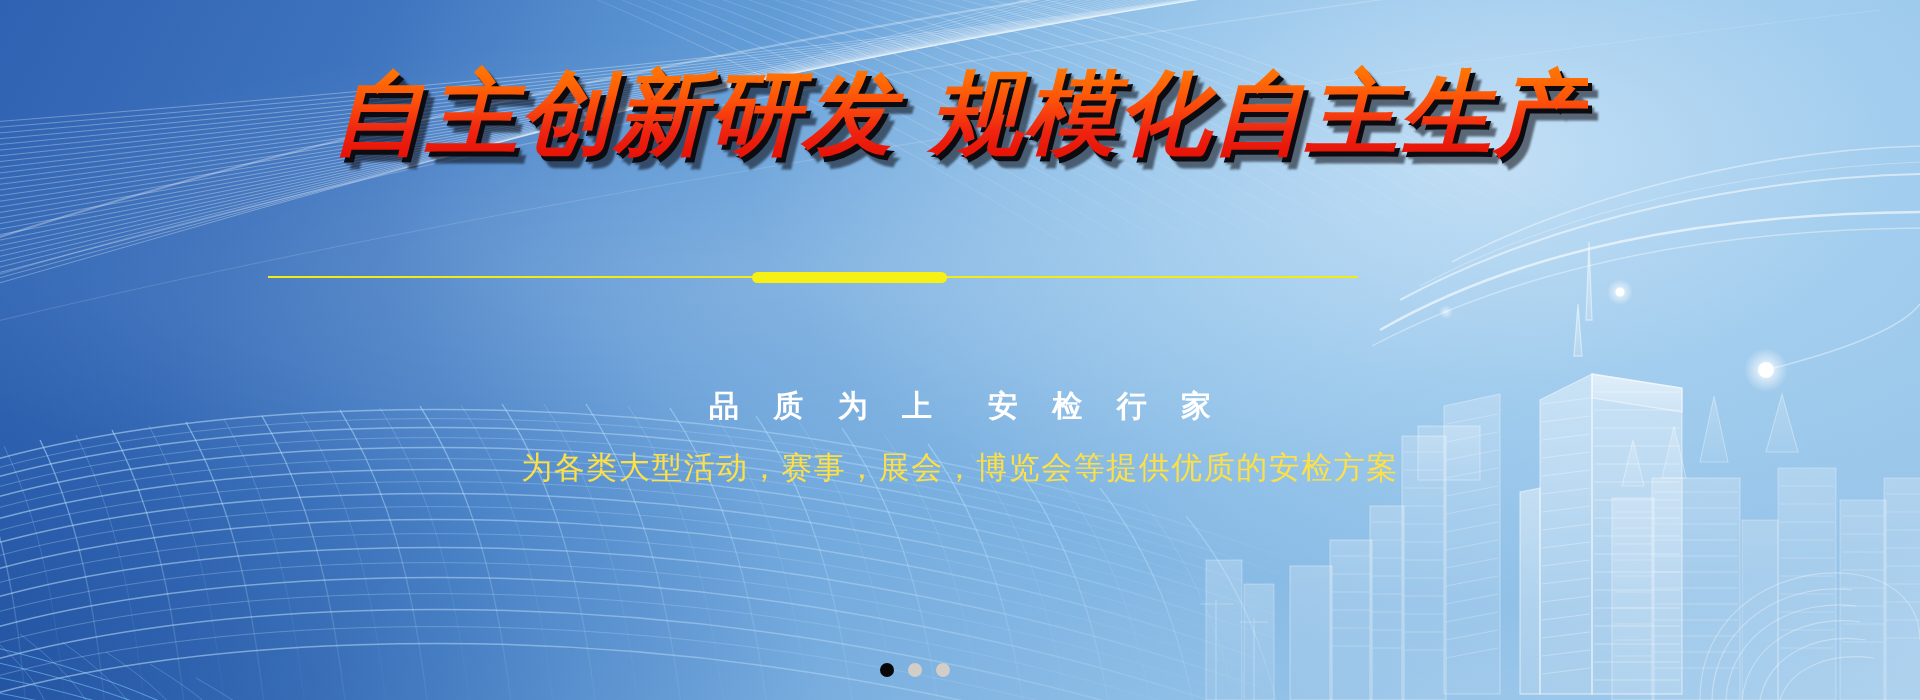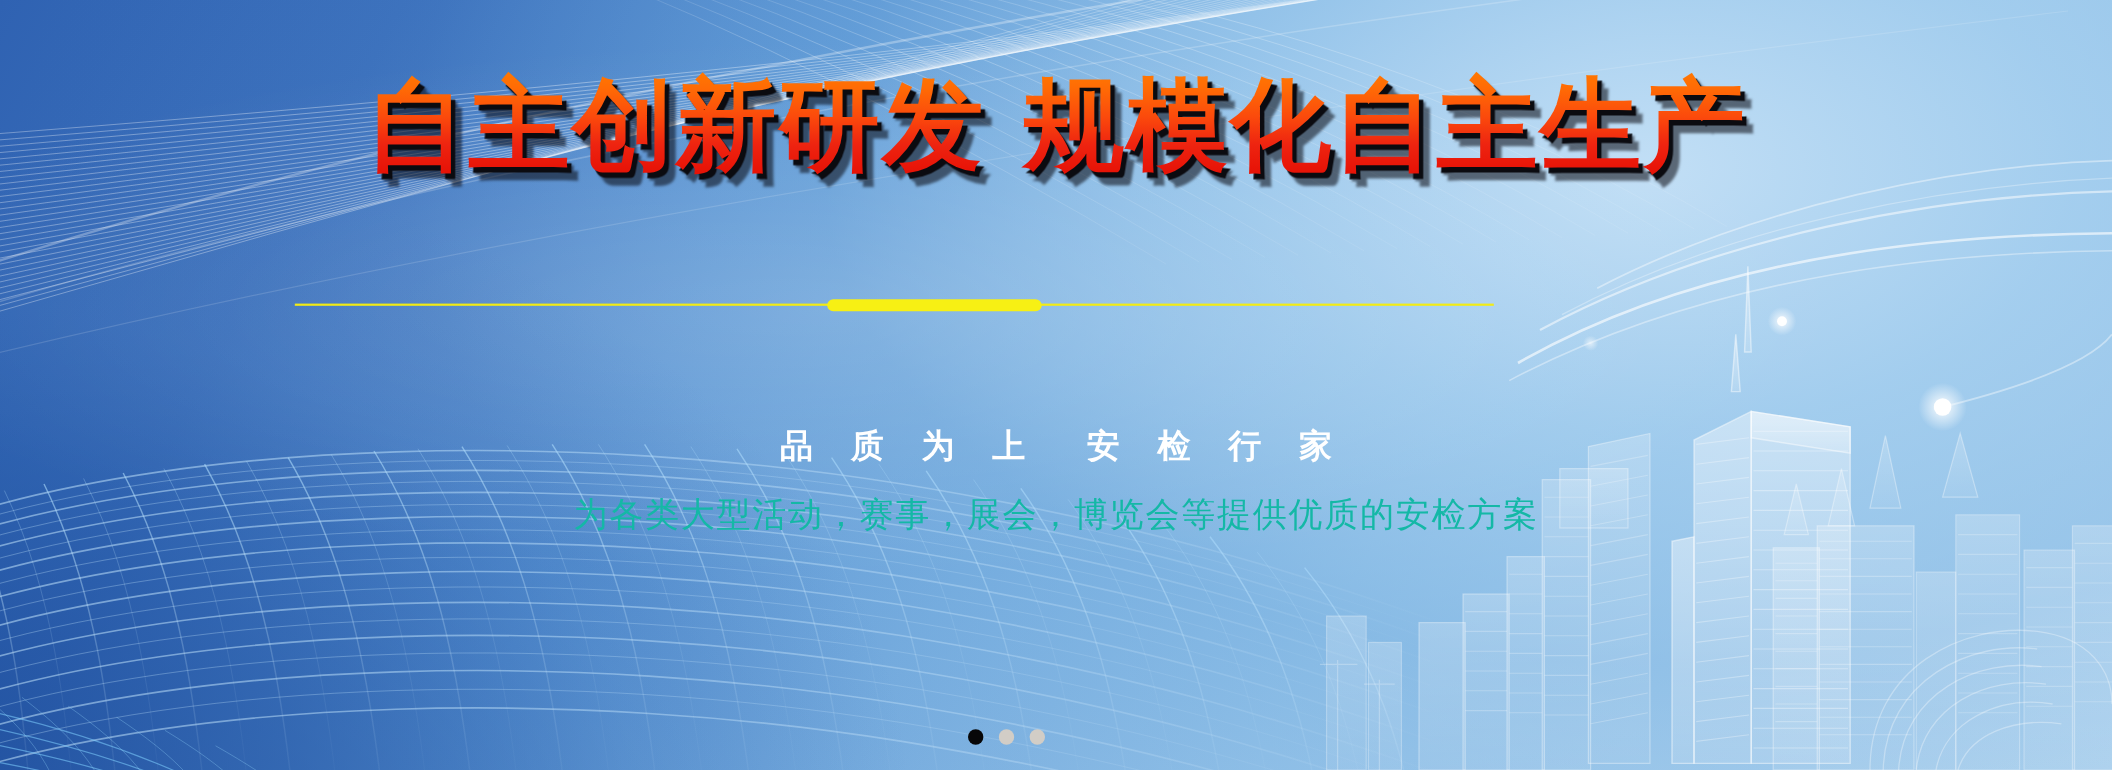--- a/index.html
+++ b/index.html
@@ -71,20 +71,21 @@
     pointer-events: none;
   }
 
   
   #headline-wrap {
     position: absolute;
     left: 0;
     right: 0;
     top: 62px;
     text-align: center;
+    font-style: italic;
   }
   #headline {
     display: inline-block;
     font-family: "DejaVu Sans", "Liberation Sans", sans-serif;
     font-size: 92px;
     font-weight: 700;
     line-height: 1.14;
     letter-spacing: 2px;
     white-space: nowrap;
     background-image: linear-gradient(180deg,
@@ -143,21 +144,21 @@
     color: #ffffff;
     letter-spacing: 13px;
     text-indent: 13px;
     line-height: 1.35;
     white-space: nowrap;
   }
   #subtitle-secondary {
     margin-top: 20px;
     font-size: 31px;
     font-weight: 500;
-    color: #14b8a6;
+    color: #fde047;
     letter-spacing: 1.5px;
     line-height: 1.35;
     white-space: nowrap;
   }
 
   
   #carousel-dots {
     position: absolute;
     left: 880px;
     top: 663px;

